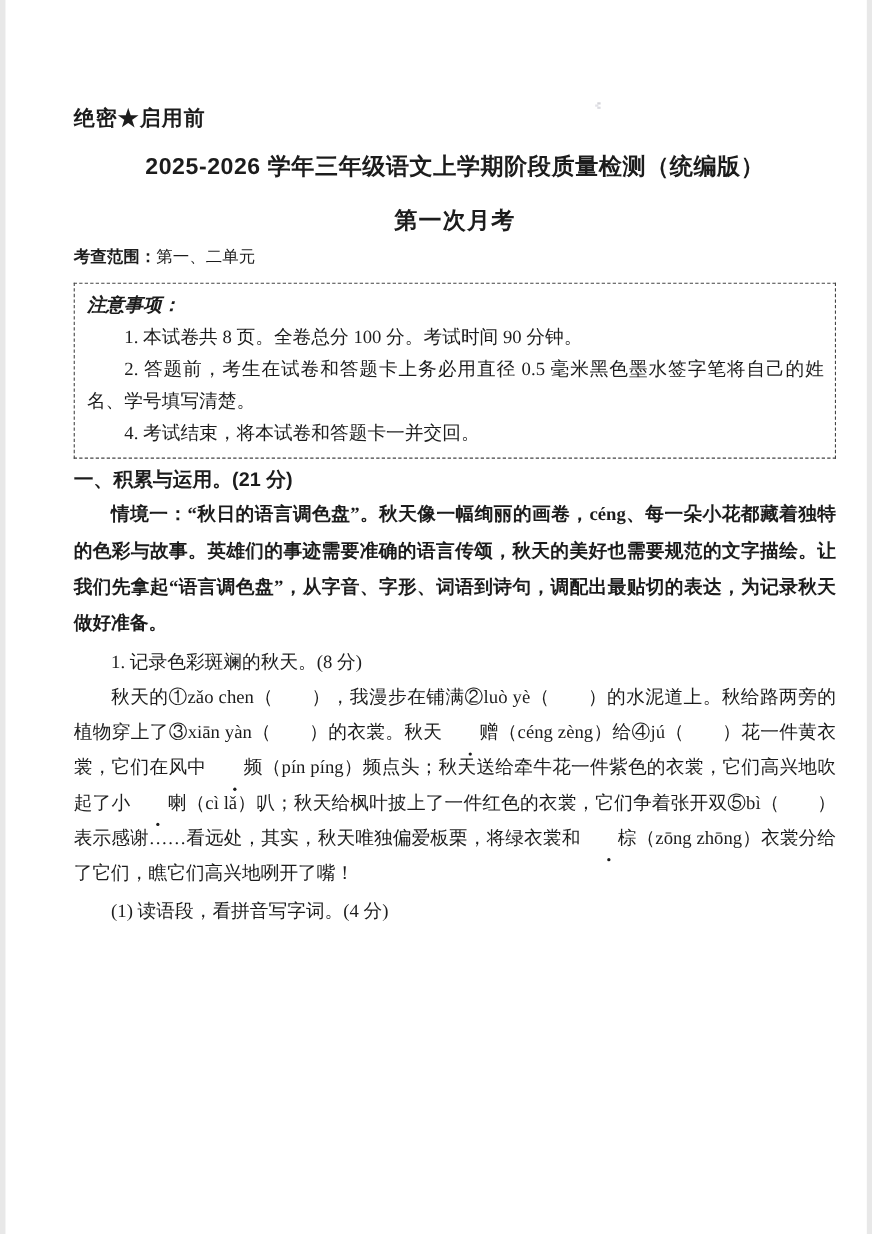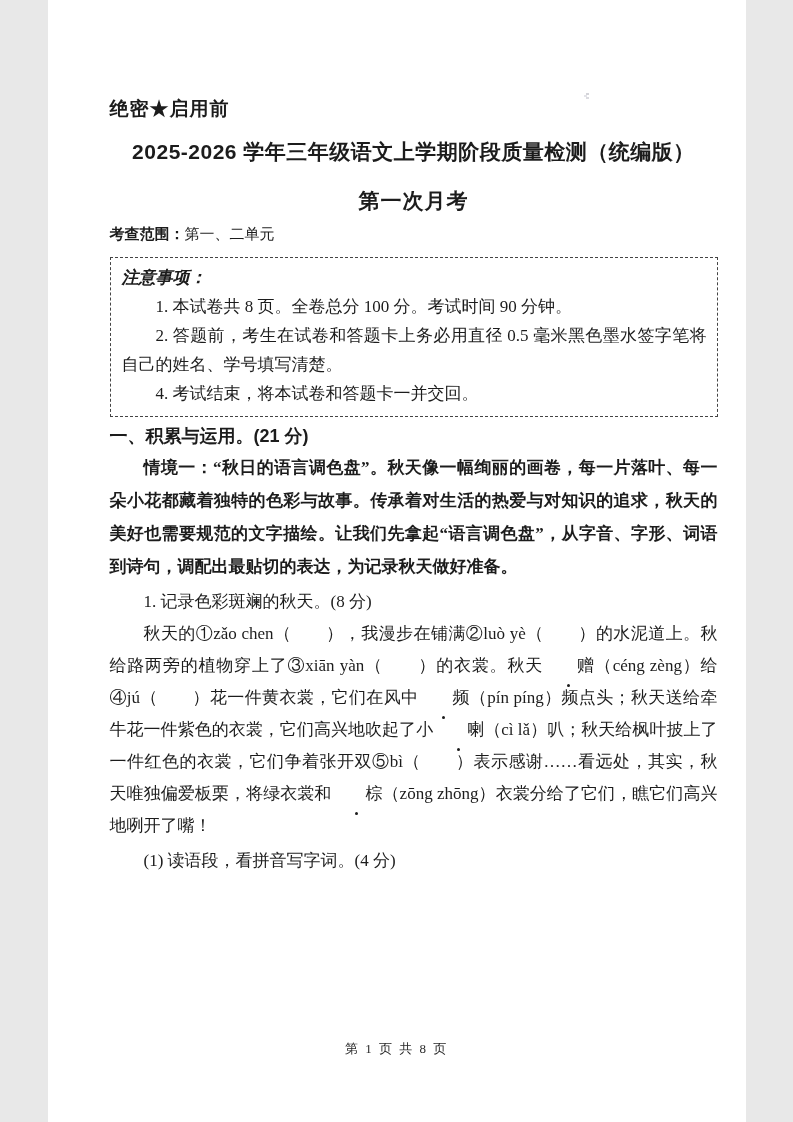--- a/index.html
+++ b/index.html
@@ -1,18 +1,18 @@
 <!DOCTYPE html>
 <html><head>
 <meta charset="utf-8">
 <style>
   html,body{margin:0;padding:0;background:#e8e8e8;}
   .page{
     position:relative;
-    width:698px;height:1122px;
+    width:783px;height:1122px;
     margin:0 auto;
     background:#ffffff;
     box-sizing:border-box;
     padding:97px 28px 0 62px;
     color:#1c1c1c;
     font-family:"Liberation Serif", serif;
     overflow:hidden;
   }
   .classification{
     font-family:"Liberation Sans", sans-serif;
@@ -151,22 +151,21 @@
   <div class="notice-box">
     <div class="notice-heading">注意事项：</div>
     <p class="notice-item">1. 本试卷共 8 页。全卷总分 100 分。考试时间 90 分钟。</p>
     <p class="notice-item">2. 答题前，考生在试卷和答题卡上务必用直径 0.5 毫米黑色墨水签字笔将自己的姓名、学号填写清楚。</p>
     <p class="notice-item">4. 考试结束，将本试卷和答题卡一并交回。</p>
   </div>
 
 
   <div class="section-heading">一、积累与运用。(21 分)</div>
 
-  <p class="scenario">情境一：“秋日的语言调色盘”。秋天像一幅绚丽的画卷，每一片落叶、每一朵小花都藏着独特的色彩与故事。传承着对生活的热爱与对知识的追求，秋天的美好也需要规范的文字描绘。让我们先拿起“语言调色盘”，从字音、字形、词语到诗句，调配出最贴切的表达，为记录秋天做好准备。</p>
+  <p class="scenario">情境一：“秋日的语言调色盘”。秋天像一幅绚丽的画卷，céng、每一朵小花都藏着独特的色彩与故事。英雄们的事迹需要准确的语言传颂，秋天的美好也需要规范的文字描绘。让我们先拿起“语言调色盘”，从字音、字形、词语到诗句，调配出最贴切的表达，为记录秋天做好准备。</p>
 
   <p class="q-heading">1. 记录色彩斑斓的秋天。(8 分)</p>
 
   <p class="passage" id="passage"><span>秋天的①zǎo chen（　　），我漫步在铺满②luò yè（　　）的水泥道上。秋给路两旁的植物穿上了③xiān yàn（　　）的衣裳。秋天</span><span class="em-dot">赠</span><span>（céng zèng）给④jú（　　）花一件黄衣裳，它们在风中</span><span class="em-dot">频</span><span>（pín píng）频点头；秋天送给牵牛花一件紫色的衣裳，它们高兴地吹起了小</span><span class="em-dot">喇</span><span>（cì lǎ）叭；秋天给枫叶披上了一件红色的衣裳，它们争着张开双⑤bì（　　）表示感谢……看远处，其实，秋天唯独偏爱板栗，将绿衣裳和</span><span class="em-dot">棕</span><span>（zōng zhōng）衣裳分给了它们，瞧它们高兴地咧开了嘴！</span></p>
 
   <p class="sub-q">(1) 读语段，看拼音写字词。(4 分)</p>
 
-  <div class="footer">第 1 页 共 8 页</div>
 </div>
 
 </body></html>

